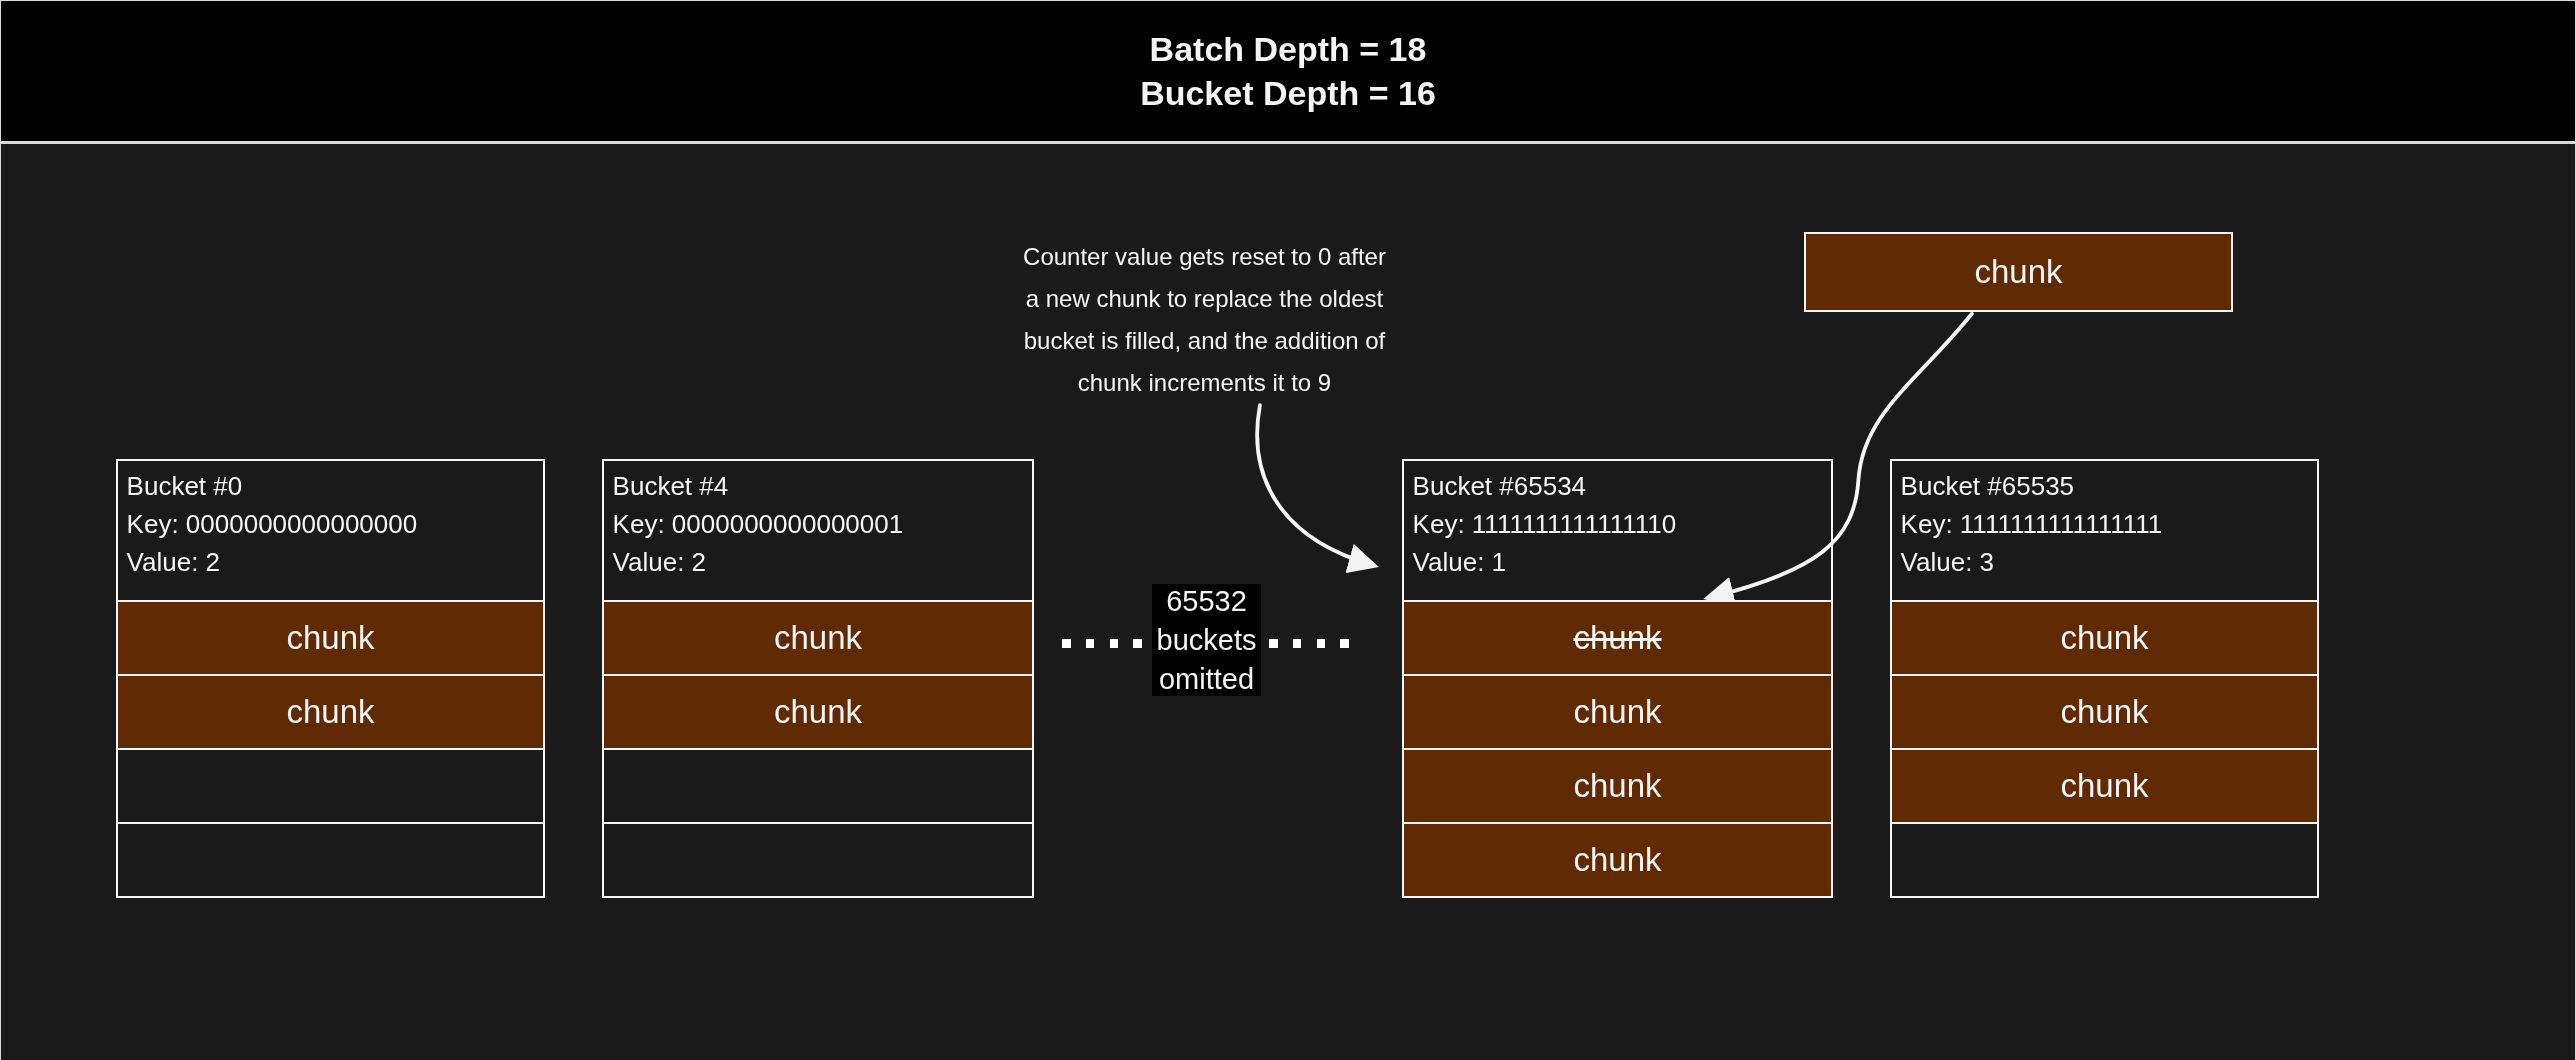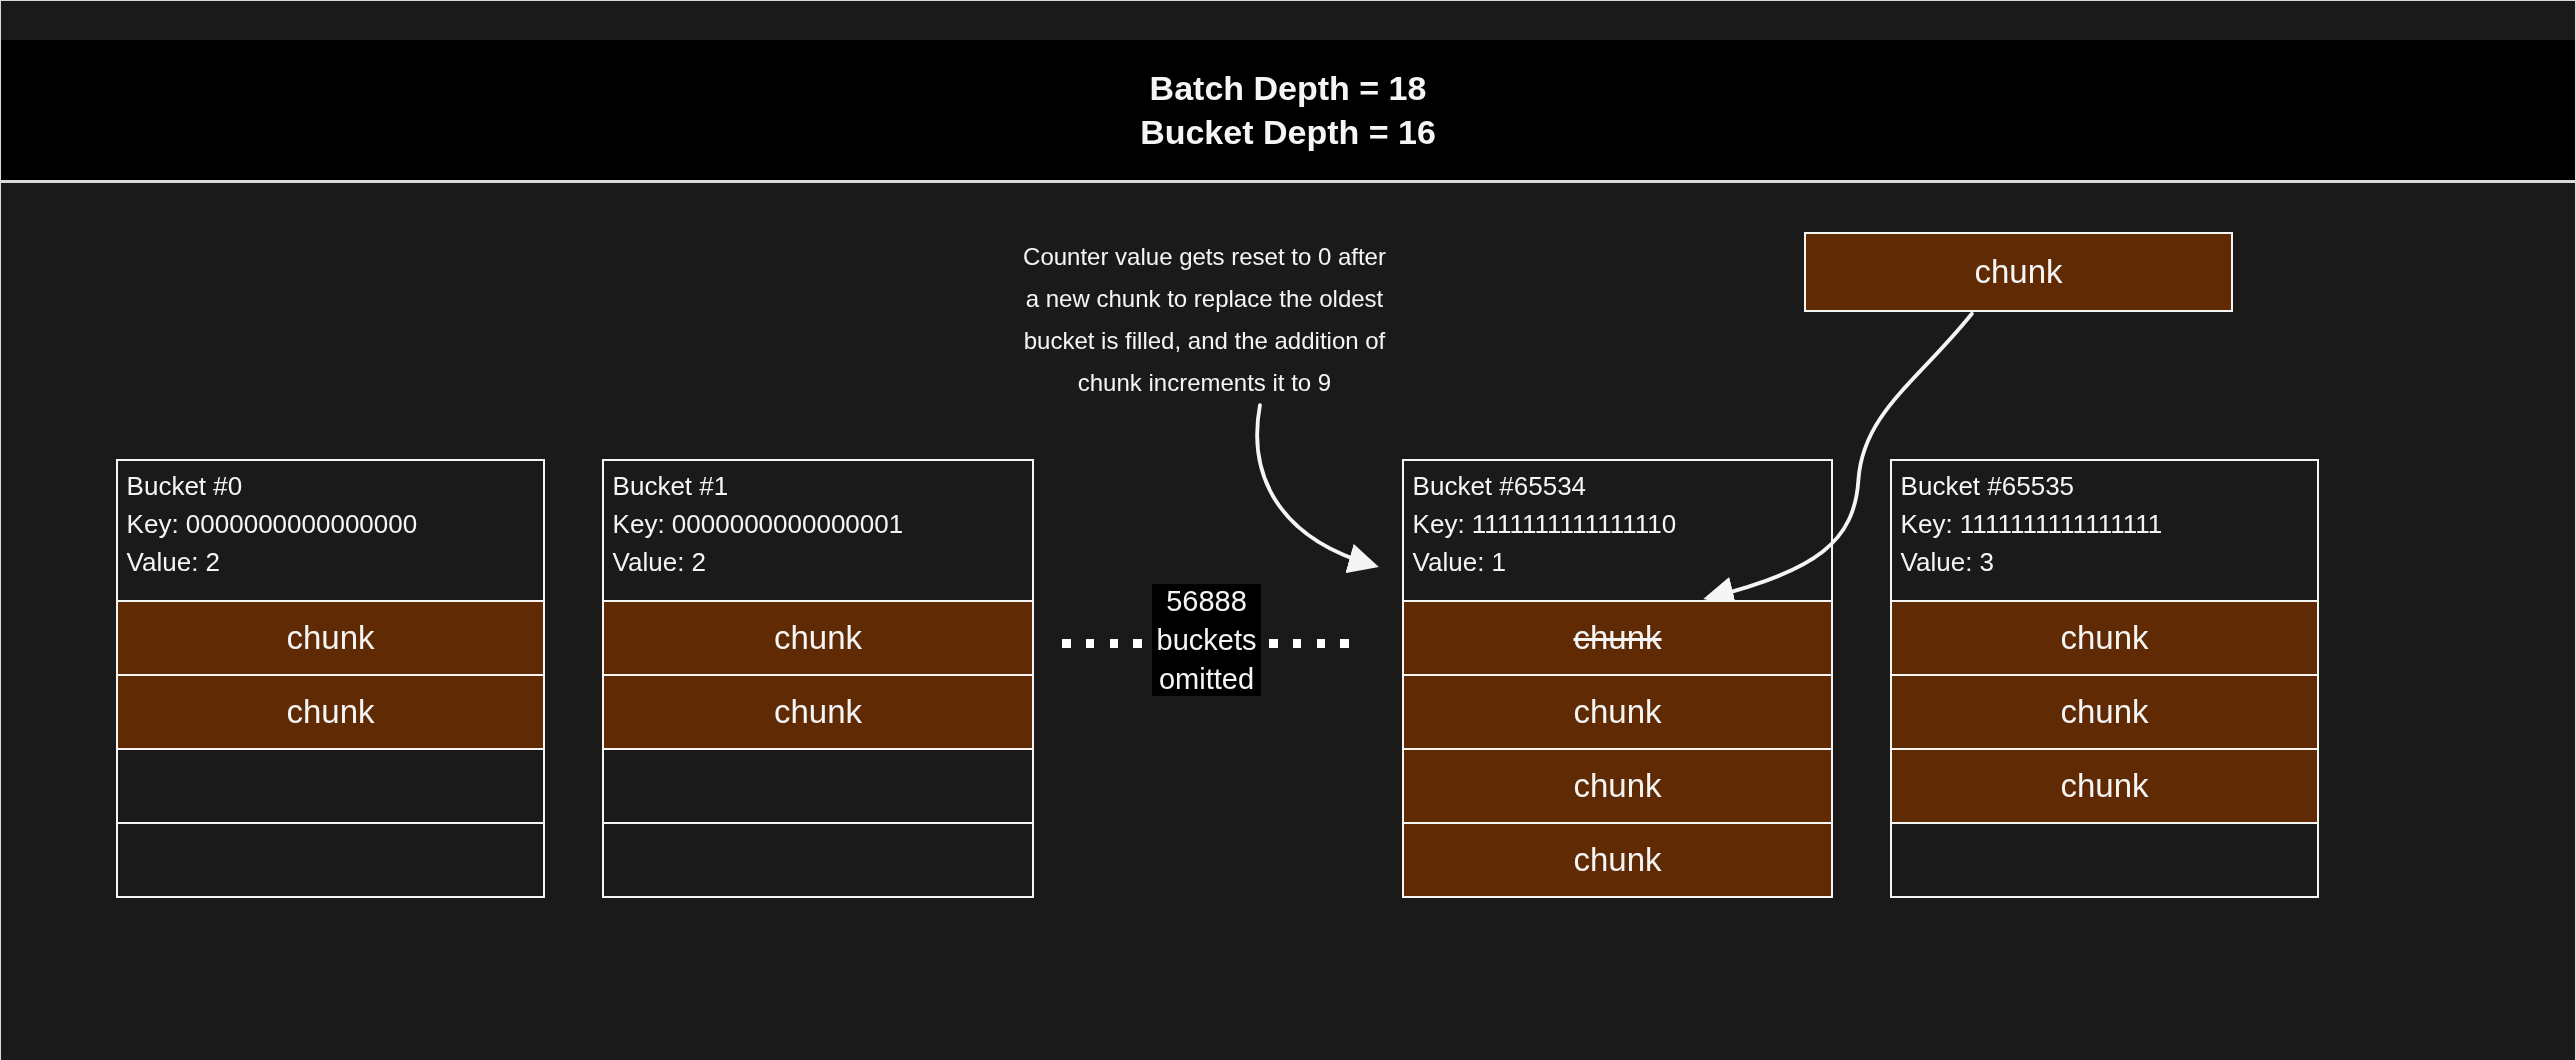--- a/index.html
+++ b/index.html
@@ -5,21 +5,21 @@
   html,body{margin:0;padding:0;background:#000;}
   #canvas{
     position:relative;width:2576px;height:1061px;box-sizing:border-box;
     background:var(--bg,#1a1a1a);border:1.9px solid var(--frame,#e0e0e0);
     font-family:"Liberation Sans",sans-serif;color:var(--text,#f5f5f5);overflow:hidden;
   }
   .titlebar{
     position:absolute;left:0;top:0;width:100%;height:143px;box-sizing:border-box;
     background:var(--titlebg,#000000);border-bottom:3.8px solid var(--frame,#d8d8d8);
     display:flex;flex-direction:column;align-items:center;justify-content:center;
-    font-weight:bold;font-size:34px;line-height:44px;margin-top:39px;
+    font-weight:bold;font-size:34px;line-height:44px;
   }
   .annotation{
     position:absolute;left:908px;top:235px;width:591px;
     text-align:center;font-size:24px;line-height:42px;
   }
   .floating-chunk{
     position:absolute;left:1803px;top:231px;width:429px;height:80px;box-sizing:border-box;
     background:var(--accent,#602b04);border:2.9px solid var(--line,#f5f5f5);
     display:flex;align-items:center;justify-content:center;font-size:33px;
   }
@@ -94,21 +94,21 @@
     <div class="slot empty">
         <span class="slot-label"></span>
       </div>
     <div class="slot empty">
         <span class="slot-label"></span>
       </div>
   </div>
 
   <div class="bucket" style="left:601px;width:432px">
     <div class="bucket-head">
-      <div>Bucket #1</div>
+      <div>Bucket #4</div>
       <div>Key: 0000000000000001</div>
       <div>Value: 2</div>
     </div>
     <div class="slot filled">
         <span class="slot-label">chunk</span>
       </div>
     <div class="slot filled">
         <span class="slot-label">chunk</span>
       </div>
     <div class="slot empty">
@@ -119,21 +119,21 @@
       </div>
   </div>
 
   <div class="dots dots-left">
     <span></span>
       <span></span>
       <span></span>
       <span></span>
   </div>
   <div class="omitted">
-    <div>56888</div>
+    <div>65532</div>
     <div>buckets</div>
     <div>omitted</div>
   </div>
   <div class="dots dots-right">
     <span></span>
       <span></span>
       <span></span>
       <span></span>
   </div>
 

